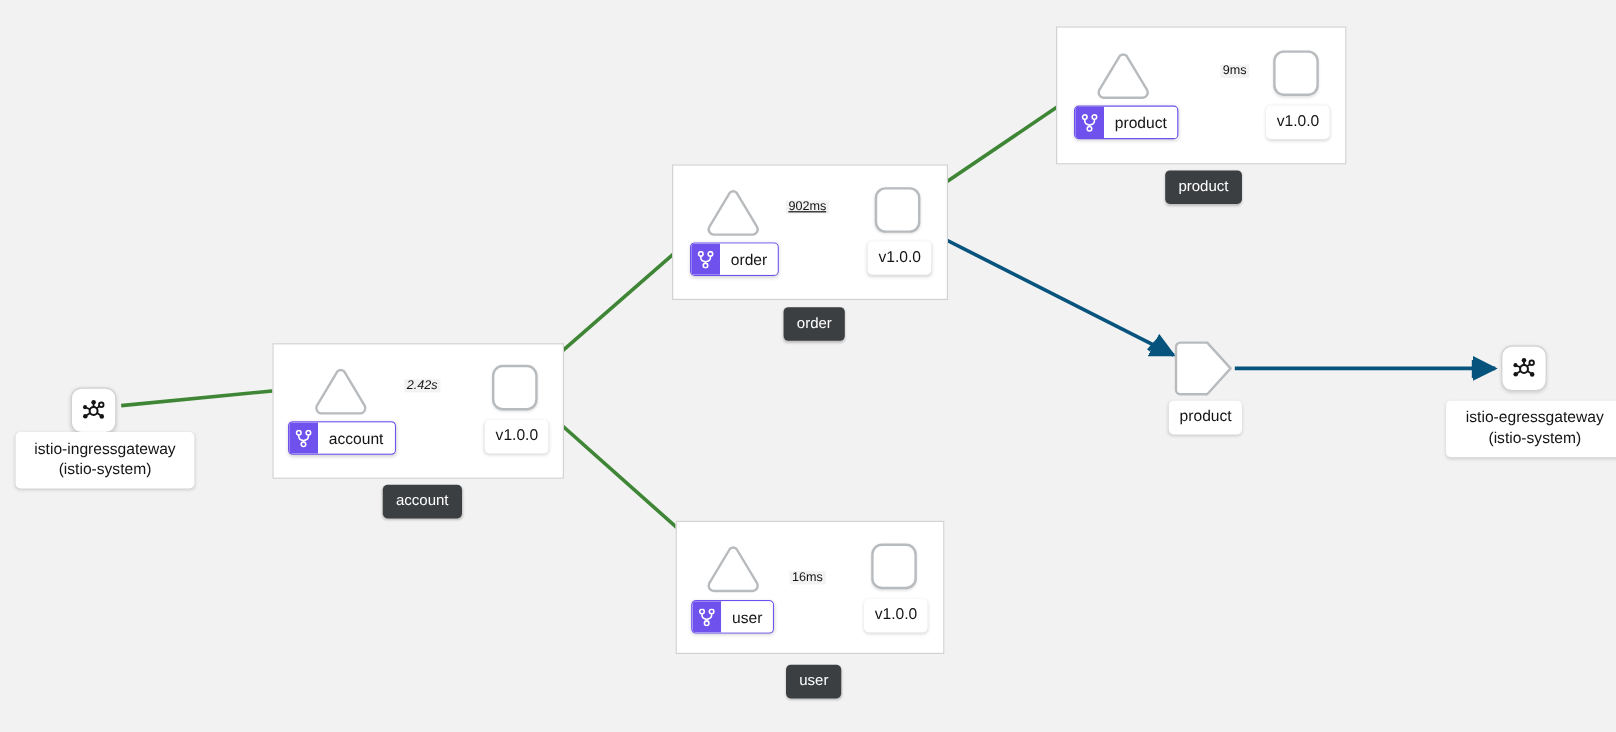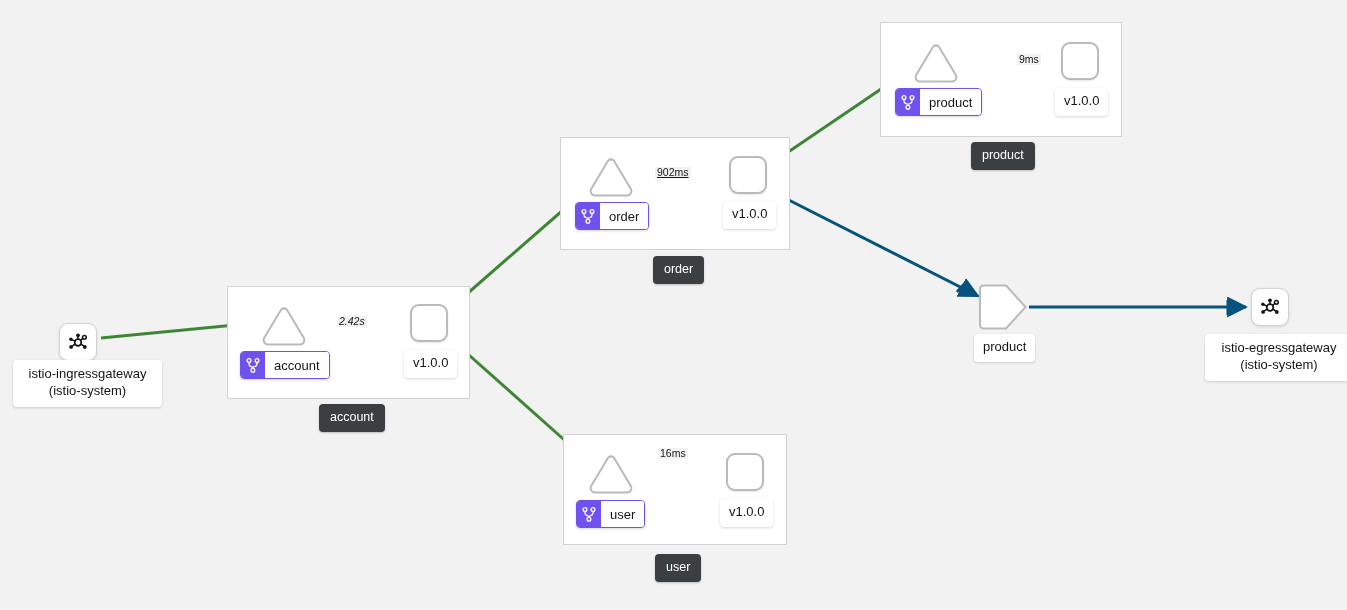--- a/index.html
+++ b/index.html
@@ -322,16 +322,16 @@
       </span>
     </div>
     <div class="chip multi" style="left:1205px;top:334px;width:130px;">
       <div>istio-egressgateway</div>
       <div>(istio-system)</div>
     </div>
 
     <div class="edge-label" style="left:337px;top:316px;font-style:italic;">2.42s</div>
     <div class="edge-label" style="left:655px;top:167px;text-decoration:underline;">902ms</div>
     <div class="edge-label" style="left:1017px;top:54px;">9ms</div>
-    <div class="edge-label" style="left:658px;top:448px;">16ms</div>
+    <div class="edge-label" style="left:658px;top:476px;">16ms</div>
 
   </div>
 </div>
 
 </body></html>

